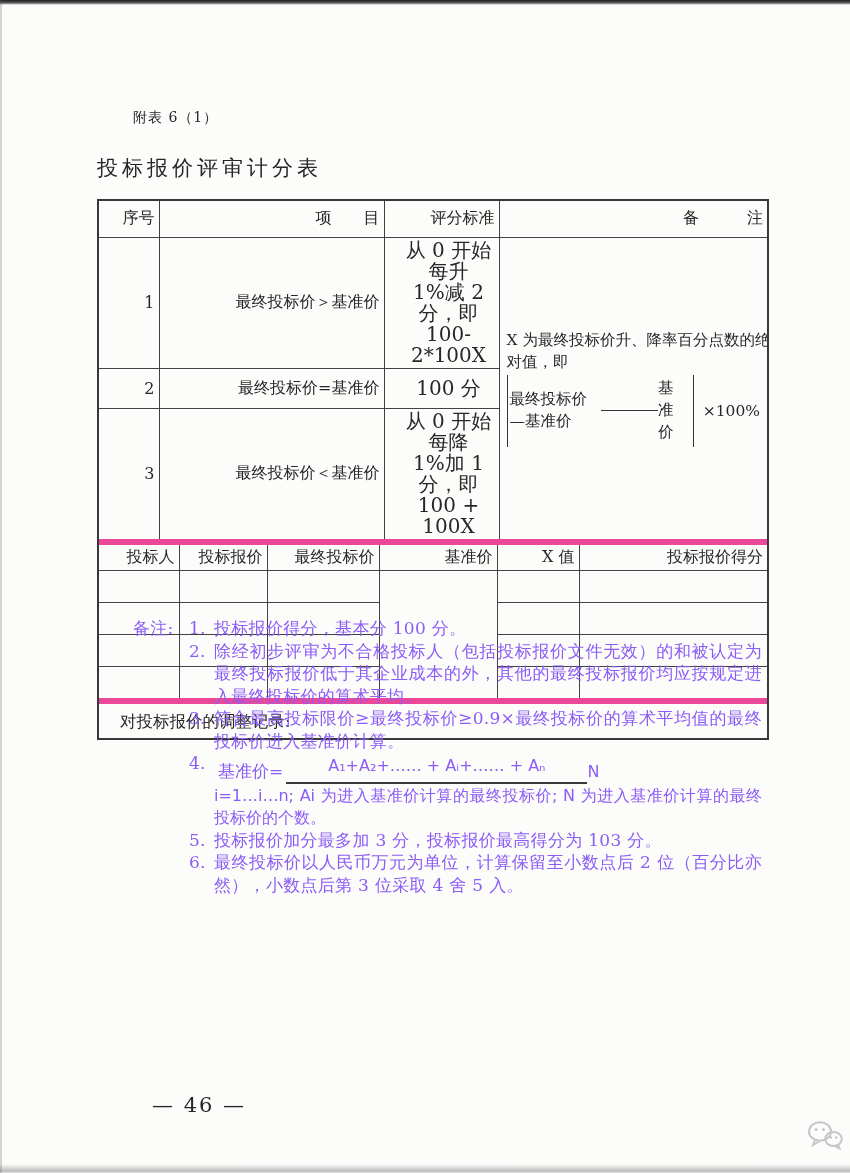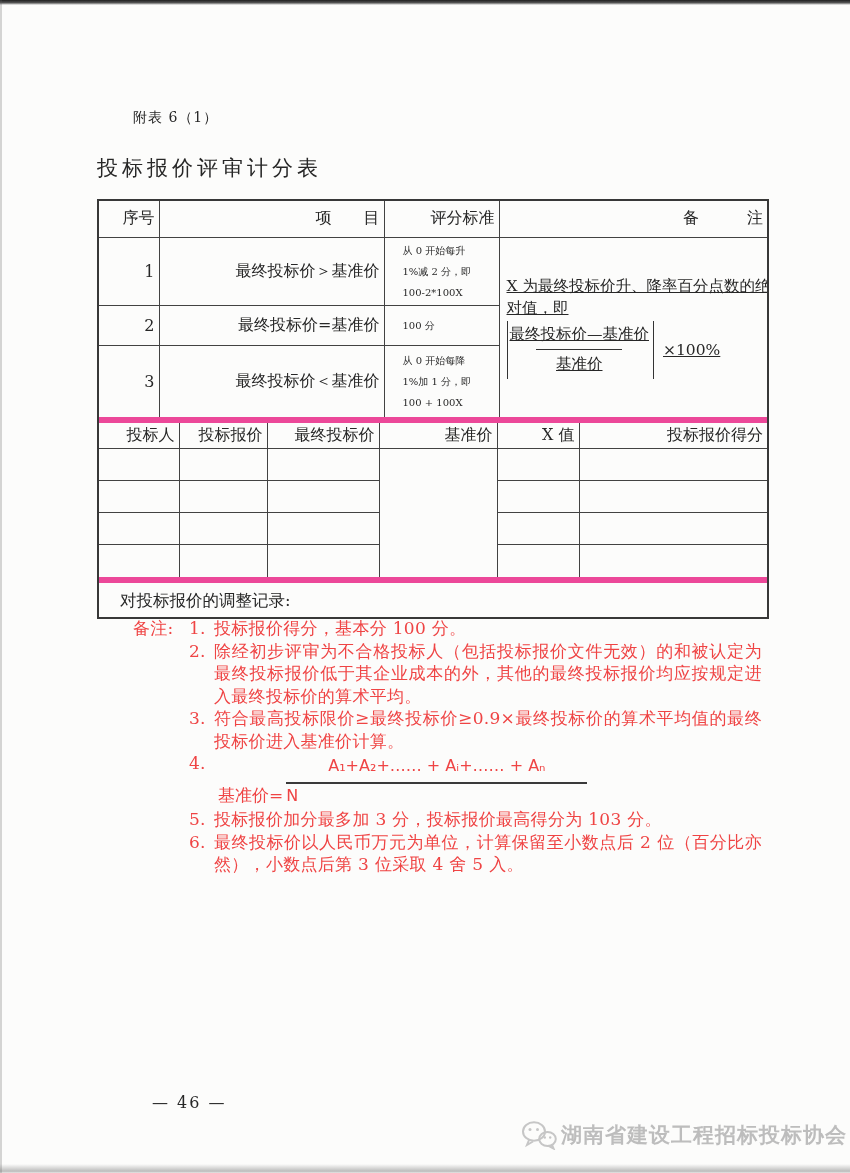--- a/index.html
+++ b/index.html
@@ -18,50 +18,50 @@
   .doc-label{position:absolute;left:133px;top:109px;font-size:14px;letter-spacing:1px;}
   .doc-title{position:absolute;left:97px;top:154px;width:668px;text-align:left;
     font-size:21px;letter-spacing:4px;}
 
   .tbl-wrap{position:absolute;left:97px;top:199px;width:668px;border:2px solid #383838;}
   table.sec{border-collapse:collapse;border-style:hidden;width:100%;table-layout:fixed;}
   .sec td{border:1px solid #424242;font-size:16px;text-align:right;
     vertical-align:middle;padding:2px 4px;overflow:hidden;}
   .secB-wrap,.adjust-row{border-top:6px solid #ec4899;}
 
-  td.crit{ text-align:left;font-size:10px;line-height:21px;padding-left:18px;}
-  td.remark{text-align:left;vertical-align:middle;font-size:15.5px;line-height:22px;padding:4px 7px;text-decoration:underline;}
+  td.crit{ text-align:center;font-size:20px;line-height:21px;padding-left:18px;}
+  td.remark{text-align:left;vertical-align:middle;font-size:15.5px;line-height:22px;padding:4px 7px;}
   .remark-line{white-space:nowrap;}
   .xformula{display:flex;align-items:center;margin-top:2px;}
-  .vfrac{display:flex;flex-direction:column;align-items:center;
+  .vfrac{display:flex;flex-direction:row;align-items:center;
     border-left:1.2px solid #333;border-right:1.2px solid #333;padding:2px 4px 4px 2px;justify-content:flex-end;}
   .vbar{width:86px;border-top:1.5px solid #333;height:0;margin:4px 0 3px;}
   .xmul{margin-left:9px;}
 
   .empty-cell{height:32px;}
   .adjust-row{height:40px;box-sizing:border-box;padding:7px 21px;font-size:16.5px;
     text-align:left;}
 
   .notes{position:absolute;left:133px;top:617px;display:flex;
-    font-size:17px;line-height:22.5px;color:#ef4444;letter-spacing:.3px;}
+    font-size:17px;line-height:22.5px;color:#8b5cf6;letter-spacing:.3px;}
   .notes-label{width:56px;flex-shrink:0;}
   .note-item{display:flex;}
   .note-num{width:25px;flex-shrink:0;}
   .note-text,.note-body{width:548px;text-align:justify;}
   .formula4{display:flex;align-items:flex-end;margin:3px 0 1px 4px;
     font-family:"DejaVu Sans","Liberation Sans",sans-serif;font-size:16px;letter-spacing:0;}
   .f4-lhs{font-family:"DejaVu Serif","Liberation Serif",serif;font-size:17px;
     margin-right:3px;padding-bottom:1px;}
-  .f4-frac{display:flex;flex-direction:column;align-items:flex-start;}
+  .f4-frac{display:flex;align-items:flex-end;}
   .f4-num{padding:0 42px 4px;border-bottom:2px solid #3a3a3a;}
   .f4-den{padding-top:1px;}
   .note-explain{font-family:"DejaVu Sans","Liberation Sans",sans-serif;font-size:16px;
     line-height:22px;text-align:justify;letter-spacing:0;}
 
-  .page-num{position:absolute;left:152px;top:1093px;font-size:16px;letter-spacing:2px;}
+  .page-num{position:absolute;left:152px;top:1093px;font-size:21px;letter-spacing:2px;}
   .brand{position:absolute;right:3px;top:1120px;display:flex;align-items:center;
     color:#bdbdbd;font-family:"DejaVu Sans","Liberation Sans",sans-serif;
     font-size:21px;font-weight:bold;letter-spacing:1px;}
   .brand .icon{margin-right:4px;display:inline-flex;}
 </style>
 </head>
 <body>
 
 <div class="page">
   <div class="scan-edge-top"></div>
@@ -197,20 +197,21 @@
       <div class="note-item">
         <span class="note-num">4.</span>
         <div class="note-body">
           <div class="formula4">
             <span class="f4-lhs">基准价=</span>
             <span class="f4-frac">
               <span class="f4-num">A₁+A₂+…… + Aᵢ+…… + Aₙ</span>
               <span class="f4-den">N</span>
             </span>
           </div>
+          <div class="note-explain">i=1…i…n; Ai 为进入基准价计算的最终投标价; N 为进入基准价计算的最终投标价的个数。</div>
         </div>
       </div>
       <div class="note-item">
         <span class="note-num">5.</span>
         <span class="note-text">投标报价加分最多加 3 分，投标报价最高得分为 103 分。</span>
       </div>
       <div class="note-item">
         <span class="note-num">6.</span>
         <span class="note-text">最终投标价以人民币万元为单位，计算保留至小数点后 2 位（百分比亦然），小数点后第 3 位采取 4 舍 5 入。</span>
       </div>
@@ -229,17 +230,16 @@
           <path d="M31 25 L32.5 28.5 L27.5 25.8"></path>
         </g>
         <g fill="#c6c6c6">
           <circle cx="9" cy="9.5" r="1.5"></circle>
             <circle cx="16.5" cy="9.5" r="1.5"></circle>
           <circle cx="23.8" cy="17.5" r="1.2"></circle>
             <circle cx="29.2" cy="17.5" r="1.2"></circle>
         </g>
       </svg>
     </span>
-    <span>湖南省建设工程招标投标协会</span>
   </div>
 
   <div class="scan-edge-bottom"></div>
 </div>
 
 </body></html>

